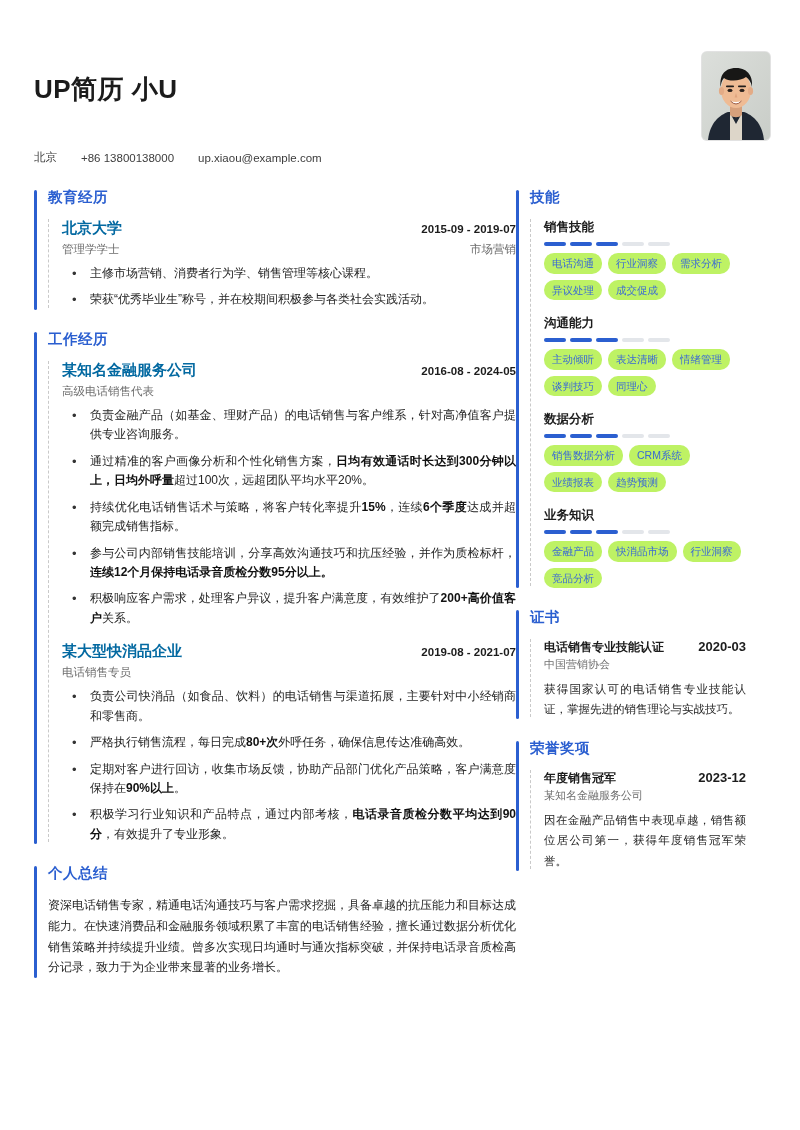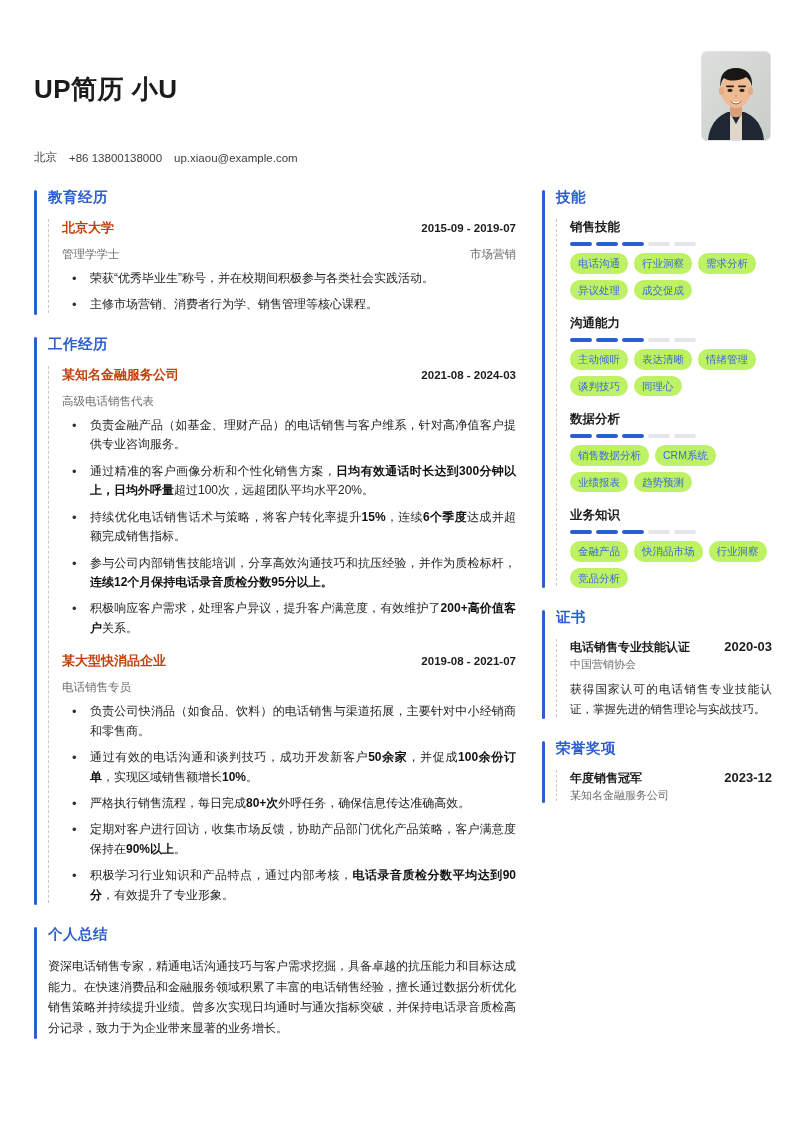--- a/index.html
+++ b/index.html
@@ -19,35 +19,35 @@
     height: 188px;
   }
   .head-left { flex: 1 1 auto; padding-top: 22px; }
   .name {
     font-size: 26px; font-weight: 700; letter-spacing: .5px;
     color: #1b1b1b; line-height: 1.2;
   }
   .contact-row {
     margin-top: 45px;
     font-size: 11.5px; color: #3c3c3c;
-    display: flex; gap: 12px; align-items: center;
+    display: flex; gap: 24px; align-items: center;
   }
   .contact-row span { white-space: nowrap; }
 
   .avatar-wrap {
     width: 68px; height: 88px;
     border-radius: 5px; overflow: hidden;
     flex: 0 0 auto; margin-top: 0;
     box-shadow: 0 0 0 1px #e2e2e2;
     background: #d9dcd8;
   }
   .avatar-wrap svg { display: block; width: 100%; height: 100%; }
 
   
-  .columns { display: flex; align-items: flex-start; padding: 0 30px 0 34px; gap: 26px; }
+  .columns { display: flex; align-items: flex-start; padding: 0 30px 0 34px; }
   .col-left { width: 482px; flex: 0 0 482px; }
   .col-right { width: 230px; flex: 0 0 230px; }
 
   
   .section { position: relative; margin-bottom: 20px; padding-left: 14px; }
   .section::before {
     content: ""; position: absolute; left: 0; top: 2px; bottom: 0;
     width: 3px; background: #2b5fd0; border-radius: 2px;
   }
   .sec-title {
@@ -57,23 +57,23 @@
   .sec-body { position: relative; padding-left: 14px; }
   .sec-body::before {
     content: ""; position: absolute; left: 0; top: 0; bottom: 2px;
     width: 0; border-left: 1px dashed #c9c9c9;
   }
 
   
   .entry { margin-bottom: 14px; }
   .entry:last-child { margin-bottom: 2px; }
   .entry-top { display: flex; justify-content: space-between; align-items: baseline; }
-  .entry-org { font-size: 13px; font-weight: 700; color: #c2410c; }
+  .entry-org { font-size: 15px; font-weight: 700; color: #0369a1; }
   .entry-date { font-size: 11.5px; font-weight: 700; color: #1c1c1c; white-space: nowrap; }
-  .entry-sub { display: flex; justify-content: space-between; align-items: baseline; margin-top: 10px; }
+  .entry-sub { display: flex; justify-content: space-between; align-items: baseline; margin-top: 4px; }
   .entry-role { font-size: 11.5px; color: #6e6e6e; }
   .entry-extra { font-size: 11.5px; color: #6e6e6e; }
 
   ul.bullets { list-style: none; margin: 7px 0 0 0; padding: 0; }
   ul.bullets li {
     position: relative; padding-left: 28px; margin-bottom: 7px;
     font-size: 12px; line-height: 1.62; color: #252525;
     text-align: justify;
   }
   ul.bullets li::before {
@@ -169,34 +169,34 @@
             <div class="entry">
               <div class="entry-top">
                 <div class="entry-org">北京大学</div>
                 <div class="entry-date">2015-09 - 2019-07</div>
               </div>
               <div class="entry-sub">
                 <div class="entry-role">管理学学士</div>
                 <div class="entry-extra">市场营销</div>
               </div>
               <ul class="bullets">
+                <li>主修市场营销、消费者行为学、销售管理等核心课程。</li>
                 <li>荣获“优秀毕业生”称号，并在校期间积极参与各类社会实践活动。</li>
-                <li>主修市场营销、消费者行为学、销售管理等核心课程。</li>
               </ul>
             </div>
           </div>
       </div>
 
       <div class="section">
         <div class="sec-title">工作经历</div>
         <div class="sec-body" id="work-entries">
             <div class="entry">
               <div class="entry-top">
                 <div class="entry-org">某知名金融服务公司</div>
-                <div class="entry-date">2021-08 - 2024-03</div>
+                <div class="entry-date">2016-08 - 2024-05</div>
               </div>
               <div class="entry-sub">
                 <div class="entry-role">高级电话销售代表</div>
                 <div class="entry-extra"></div>
               </div>
               <ul class="bullets">
                 <li>负责金融产品（如基金、理财产品）的电话销售与客户维系，针对高净值客户提供专业咨询服务。</li>
                 <li>通过精准的客户画像分析和个性化销售方案，<b>日均有效通话时长达到300分钟以上，日均外呼量</b>超过100次，远超团队平均水平20%。</li>
                 <li>持续优化电话销售话术与策略，将客户转化率提升<b>15%</b>，连续<b>6个季度</b>达成并超额完成销售指标。</li>
                 <li>参与公司内部销售技能培训，分享高效沟通技巧和抗压经验，并作为质检标杆，<b>连续12个月保持电话录音质检分数95分以上。</b></li>
@@ -207,21 +207,20 @@
               <div class="entry-top">
                 <div class="entry-org">某大型快消品企业</div>
                 <div class="entry-date">2019-08 - 2021-07</div>
               </div>
               <div class="entry-sub">
                 <div class="entry-role">电话销售专员</div>
                 <div class="entry-extra"></div>
               </div>
               <ul class="bullets">
                 <li>负责公司快消品（如食品、饮料）的电话销售与渠道拓展，主要针对中小经销商和零售商。</li>
-                <li>通过有效的电话沟通和谈判技巧，成功开发新客户<b>50余家</b>，并促成<b>100余份订单</b>，实现区域销售额增长<b>10%</b>。</li>
                 <li>严格执行销售流程，每日完成<b>80+次</b>外呼任务，确保信息传达准确高效。</li>
                 <li>定期对客户进行回访，收集市场反馈，协助产品部门优化产品策略，客户满意度保持在<b>90%以上</b>。</li>
                 <li>积极学习行业知识和产品特点，通过内部考核，<b>电话录音质检分数平均达到90分</b>，有效提升了专业形象。</li>
               </ul>
             </div>
           </div>
       </div>
 
       <div class="section">
         <div class="sec-title">个人总结</div>
@@ -320,19 +319,20 @@
 
       <div class="section">
         <div class="sec-title">荣誉奖项</div>
         <div class="sec-body" id="award-items">
             <div class="cert">
               <div class="cert-top">
                 <div class="cert-name">年度销售冠军</div>
                 <div class="cert-date">2023-12</div>
               </div>
               <div class="cert-org">某知名金融服务公司</div>
+              <div class="cert-desc">因在金融产品销售中表现卓越，销售额位居公司第一，获得年度销售冠军荣誉。</div>
             </div>
           </div>
       </div>
 
     </div>
   </div>
 </div>
 
 </body></html>

